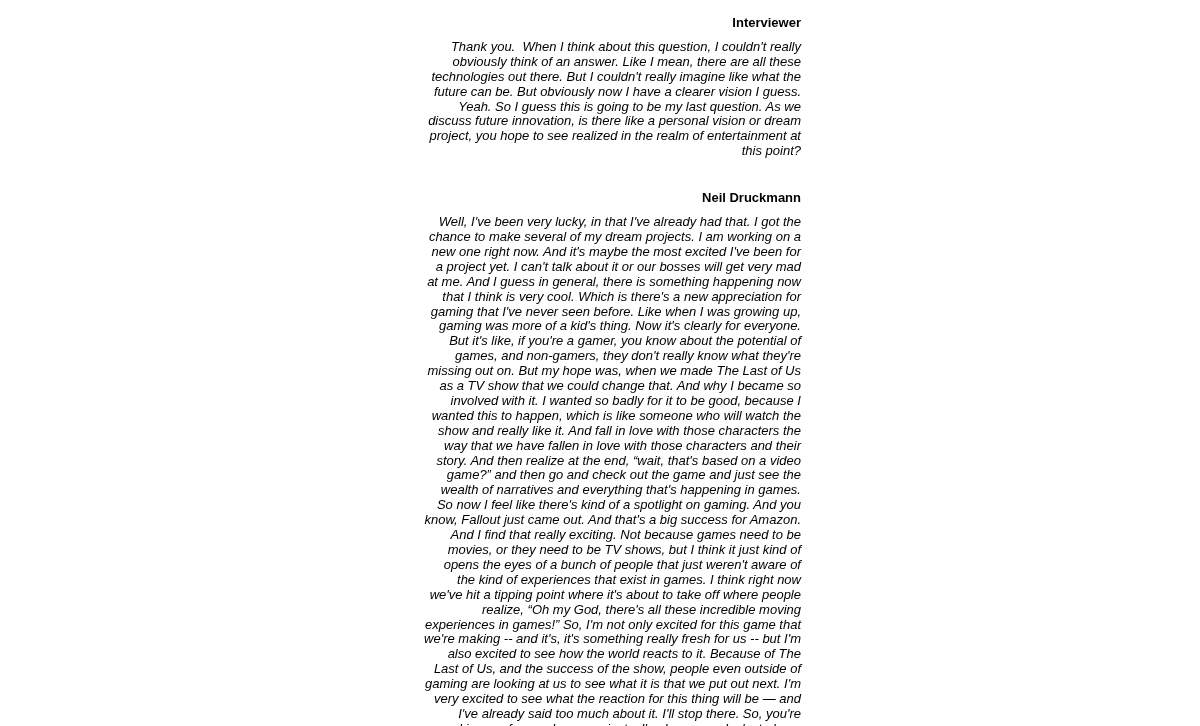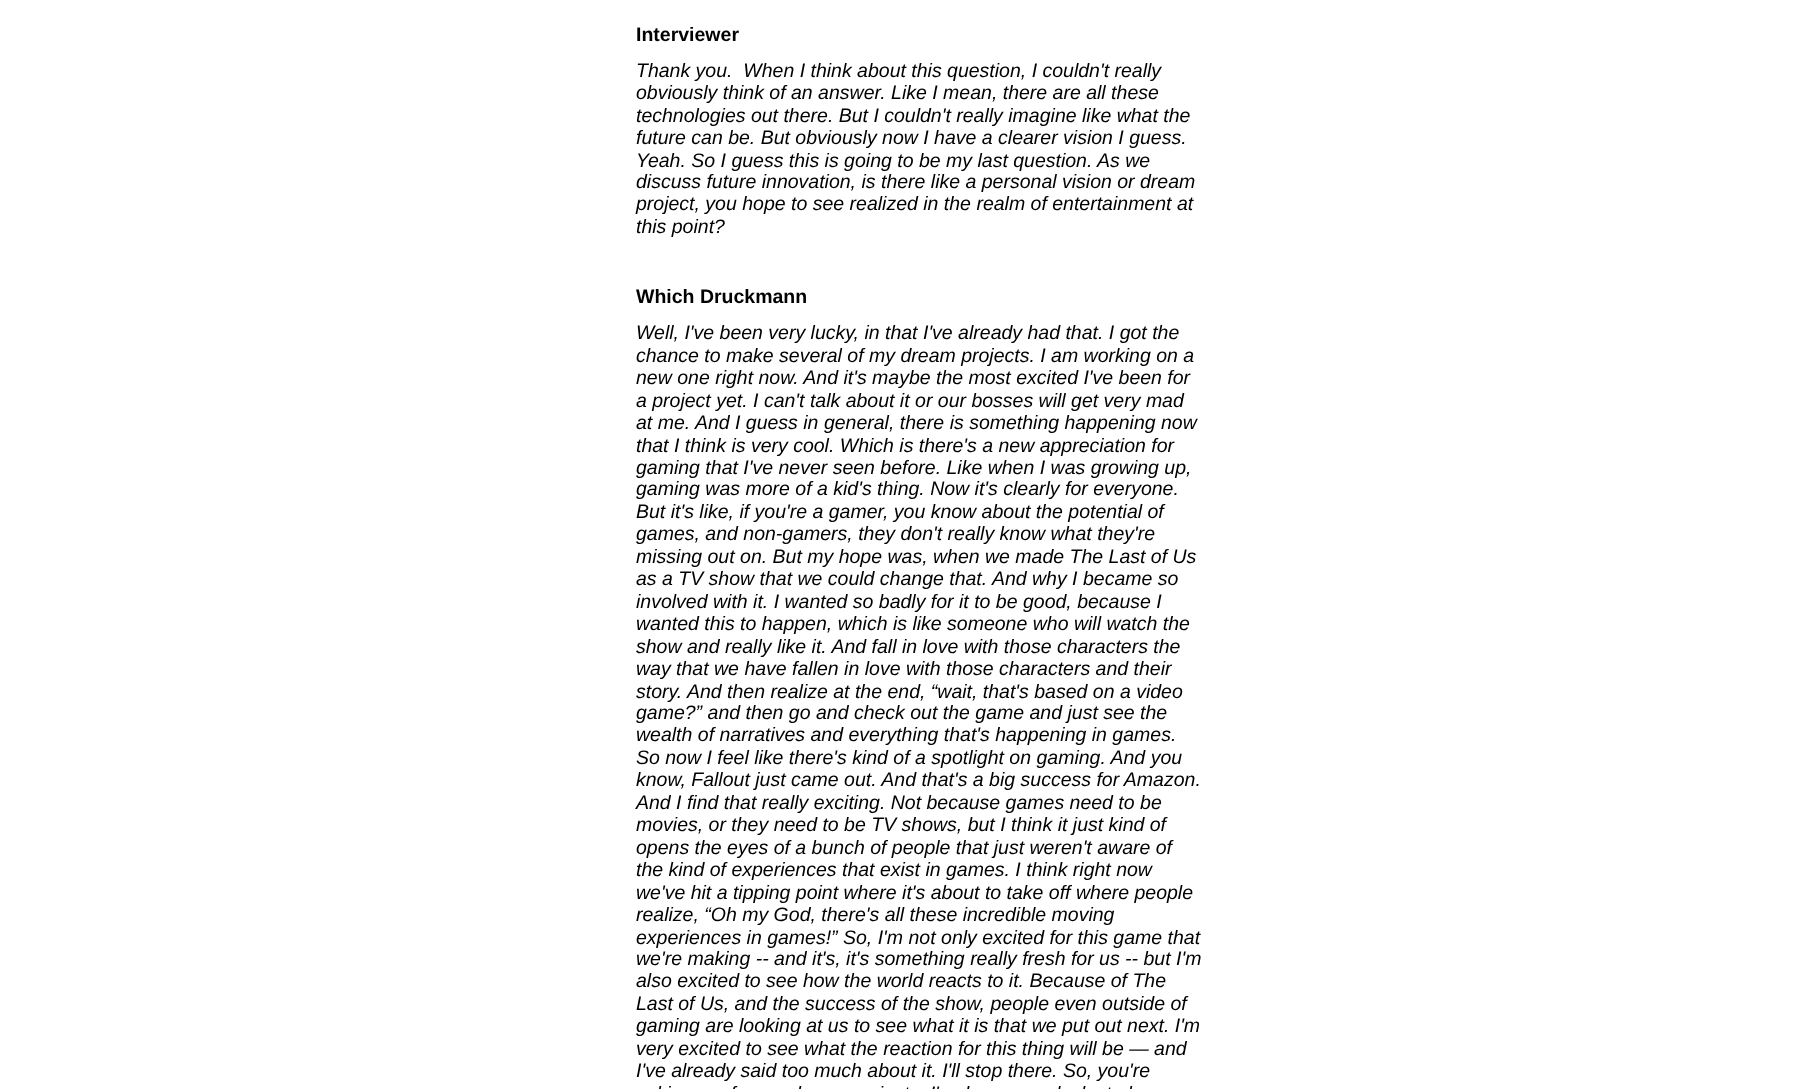--- a/index.html
+++ b/index.html
@@ -13,20 +13,21 @@
     overflow: hidden;
     font-family: "Liberation Sans", "DejaVu Sans", sans-serif;
     color: #000000;
     -webkit-font-smoothing: antialiased;
   }
   .page {
     position: relative;
     width: 956px;
     height: 726px;
     background: #ffffff;
+    text-align: right;
   }
   .doc-column {
     position: absolute;
     left: 424px;
     top: 16px;
     width: 377px;
   }
   .speaker {
     font-size: 13px;
     line-height: 14.9px;
@@ -53,18 +54,18 @@
 
 <div class="page">
   <div class="doc-column">
 
     <section class="transcript-section">
       <h2 class="speaker">Interviewer</h2>
       <p class="para">Thank you.  When I think about this question, I couldn't really obviously think of an answer. Like I mean, there are all these technologies out there. But I couldn't really imagine like what the future can be. But obviously now I have a clearer vision I guess. Yeah. So I guess this is going to be my last question. As we discuss future innovation, is there like a personal vision or dream project, you hope to see realized in the realm of entertainment at this point?</p>
     </section>
 
     <section class="transcript-section">
-      <h2 class="speaker">Which Druckmann</h2>
+      <h2 class="speaker">Neil Druckmann</h2>
       <p class="para">Well, I've been very lucky, in that I've already had that. I got the chance to make several of my dream projects. I am working on a new one right now. And it's maybe the most excited I've been for a project yet. I can't talk about it or our bosses will get very mad at me. And I guess in general, there is something happening now that I think is very cool. Which is there's a new appreciation for gaming that I've never seen before. Like when I was growing up, gaming was more of a kid's thing. Now it's clearly for everyone. But it's like, if you're a gamer, you know about the potential of games, and non-gamers, they don't really know what they're missing out on. But my hope was, when we made The Last of Us as a TV show that we could change that. And why I became so involved with it. I wanted so badly for it to be good, because I wanted this to happen, which is like someone who will watch the show and really like it. And fall in love with those characters the way that we have fallen in love with those characters and their story. And then realize at the end, “wait, that's based on a video game?” and then go and check out the game and just see the wealth of narratives and everything that's happening in games. So now I feel like there's kind of a spotlight on gaming. And you know, Fallout just came out. And that's a big success for Amazon. And I find that really exciting. Not because games need to be movies, or they need to be TV shows, but I think it just kind of opens the eyes of a bunch of people that just weren't aware of the kind of experiences that exist in games. I think right now we've hit a tipping point where it's about to take off where people realize, “Oh my God, there's all these incredible moving experiences in games!” So, I'm not only excited for this game that we're making -- and it's, it's something really fresh for us -- but I'm also excited to see how the world reacts to it. Because of The Last of Us, and the success of the show, people even outside of gaming are looking at us to see what it is that we put out next. I'm very excited to see what the reaction for this thing will be — and I've already said too much about it. I'll stop there. So, you're asking me for my dream projects. I've been very lucky to have worked on my favorite games with incredible collaborators and I'm very thankful for them.</p>
     </section>
 
   </div>
 </div>
 
 </body></html>

